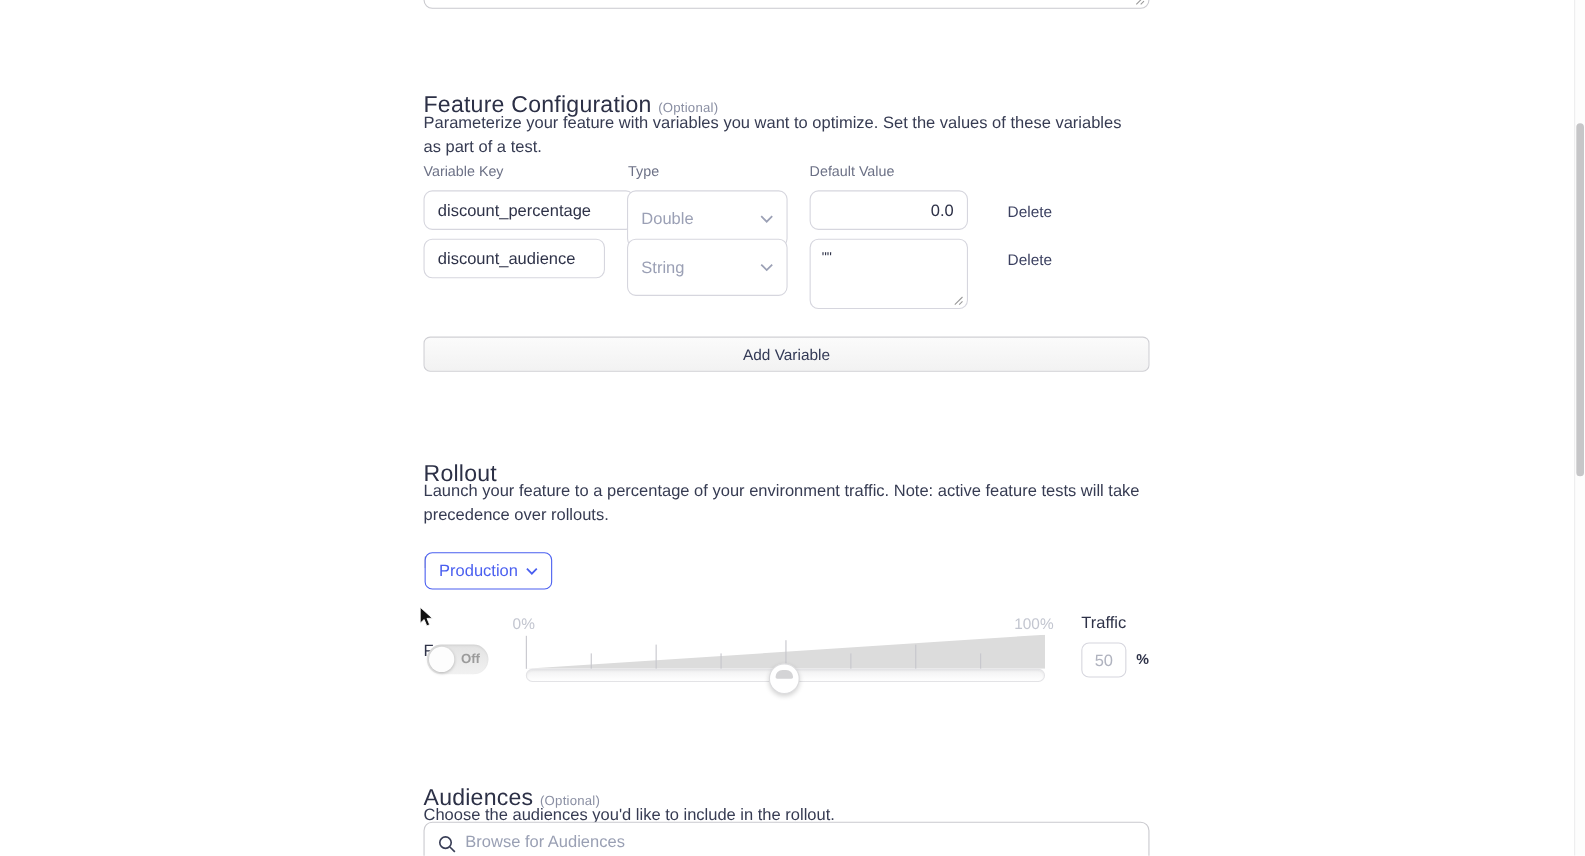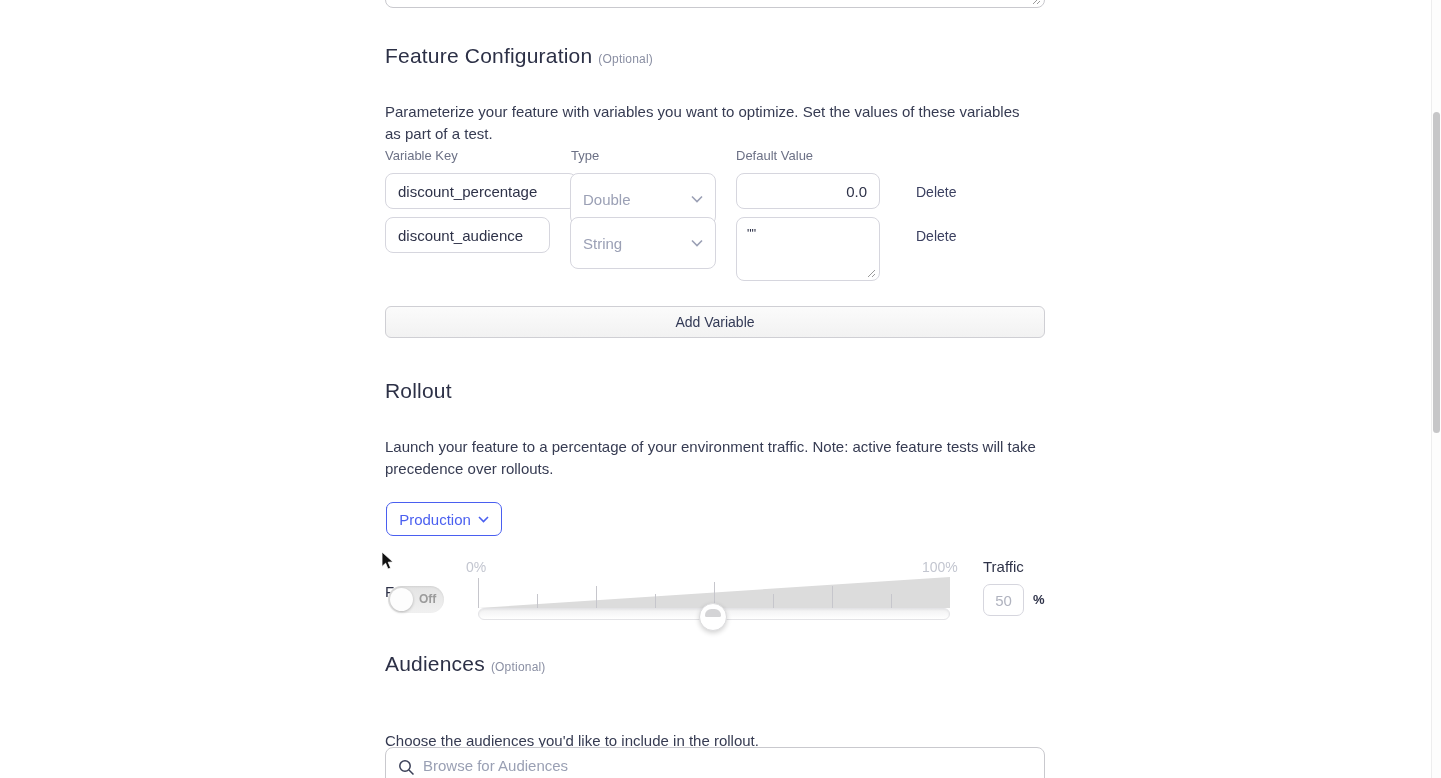--- a/index.html
+++ b/index.html
@@ -6,21 +6,21 @@
   html,body { width:1441px; height:778px; overflow:hidden; background:#ffffff;
     font-family:"Liberation Sans", sans-serif; }
   .stage { position:relative; width:1441px; height:778px; background:#fff; }
 
   
   .top-remnant { position:absolute; left:385px; top:-32px; width:660px; height:40px;
     border:1px solid #c9c9ce; border-radius:8px; background:#fff; }
   .top-remnant .grip, .textarea .grip { position:absolute; right:3px; bottom:2px; }
 
   
-  .h2 { position:absolute; color:#2c3046; font-size:21px; font-weight:500; letter-spacing:.2px; }
+  .h2 { position:absolute; color:#2c3046; font-size:21px; font-weight:500; letter-spacing:.2px;margin-top:40px; }
   .optional { font-size:12px; color:#8a8fa3; font-weight:400; margin-left:6px; }
   .desc { position:absolute; color:#363b52; font-size:15px; line-height:22px;margin-top:23px; }
   .col-label { position:absolute; color:#6c7186; font-size:13px; }
 
   
   .ipt { position:absolute; height:36px; border:1px solid #d6d6de; border-radius:8px;
     background:#fff; font-family:"Liberation Sans",sans-serif; font-size:15px; color:#2e3248;
     padding:0 12px; outline:none; }
   .ipt.right { text-align:right; }
   .sel { position:absolute; height:52px; width:146px; border:1px solid #d6d6de; border-radius:8px;
@@ -171,21 +171,21 @@
   <div class="tick" style="left:773px; top:594px; height:14px;"></div>
   <div class="tick" style="left:832px; top:586px; height:22px;"></div>
   <div class="tick" style="left:891px; top:594px; height:14px;"></div>
   <div class="track"></div>
   <div class="thumb"></div>
 
   <div class="traffic-label">Traffic</div>
   <input class="traffic-input" value="50" style="">
   <div class="traffic-unit">%</div>
 
-  <div class="h2" style="left:385px; top:652px;">
+  <div class="h2" style="left:385px; top:674px;">
     <span>Audiences</span><span class="optional">(Optional)</span>
   </div>
   <div class="desc" style="left:385px; top:707px; width:655px;">Choose the audiences you'd like to include in the rollout.</div>
 
   <div class="search-box">
     <svg width="17" height="17" viewBox="0 0 17 17" style="margin-top:2px;">
       <circle cx="7" cy="7" r="5.2" fill="none" stroke="#3a3f57" stroke-width="1.5"></circle>
       <line x1="11" y1="11" x2="15.5" y2="15.5" stroke="#3a3f57" stroke-width="1.5"></line>
     </svg>
     <input placeholder="Browse for Audiences" style="">

